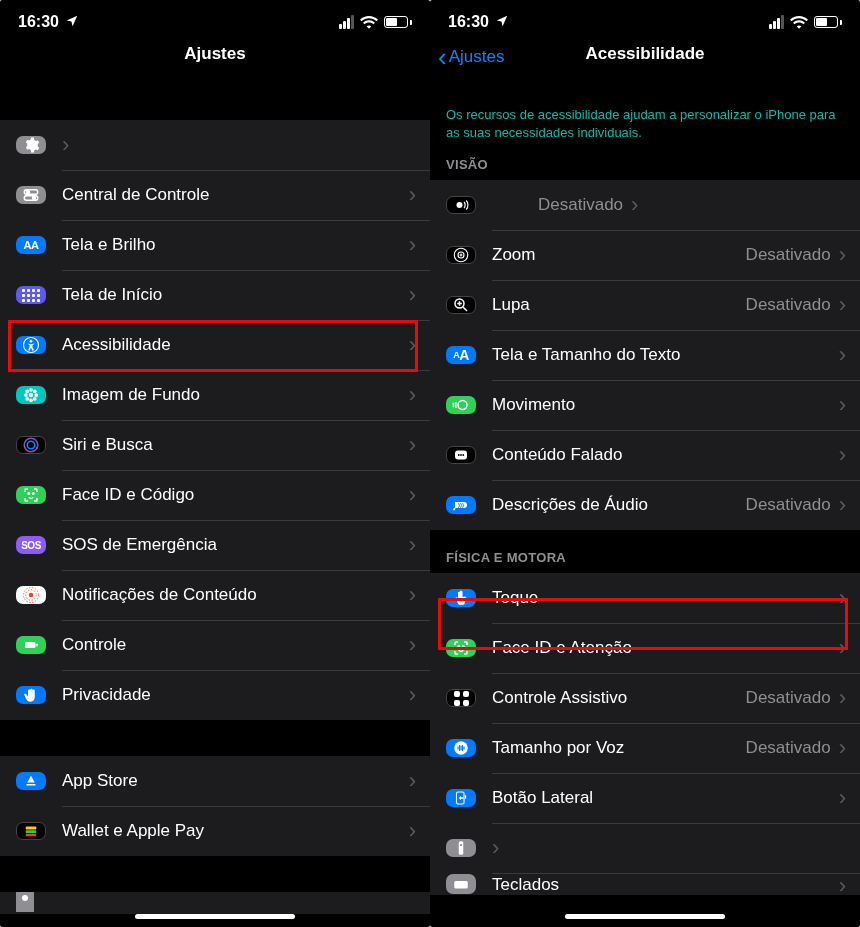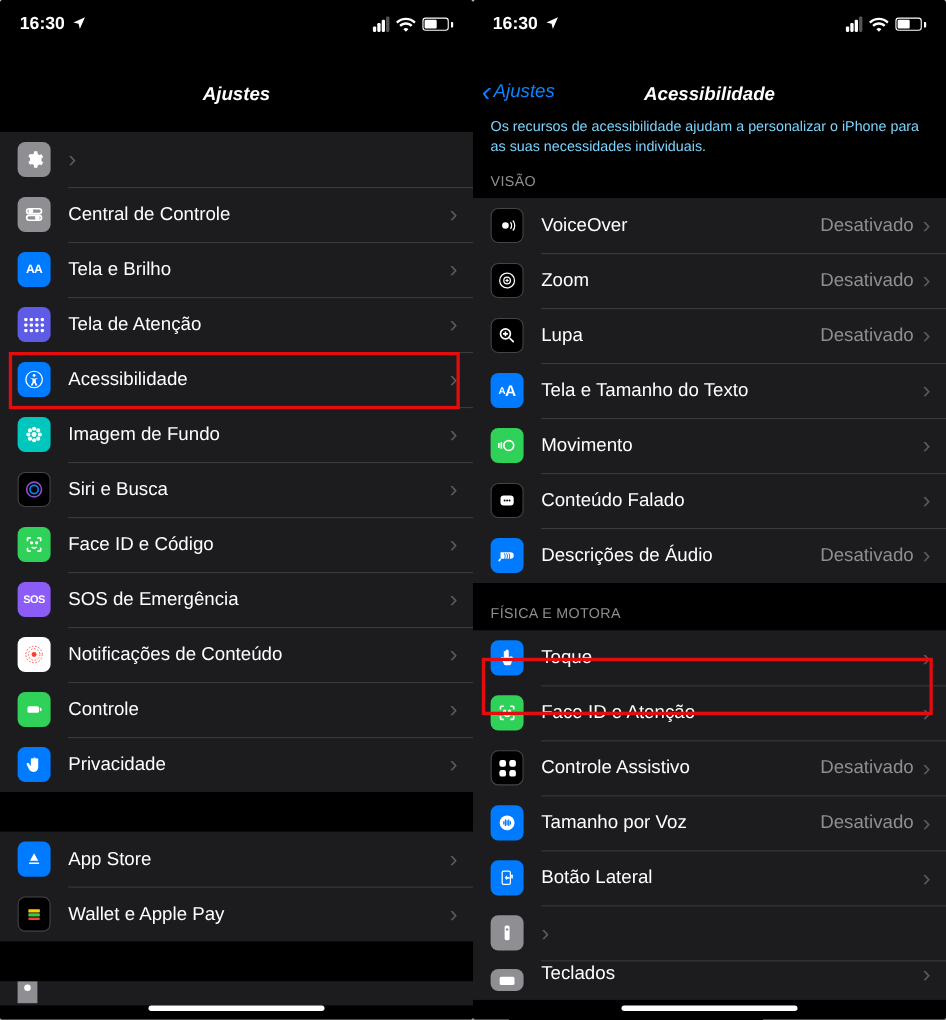--- a/index.html
+++ b/index.html
@@ -37,70 +37,70 @@
 .wifi-icon svg { display: block; }
 .battery { display: flex; align-items: center; gap: 2px; }
 .battery-body { width: 24px; height: 12px; border: 1.5px solid #fff; border-radius: 3px; position: relative; }
 .battery-fill { position: absolute; left: 1px; top: 1px; bottom: 1px; width: 50%; background: #fff; border-radius: 1px; }
 .battery-tip { width: 2px; height: 5px; background: #fff; border-radius: 0 1px 1px 0; }
 .location-icon { font-size: 14px; }
 
 .nav-bar {
   height: 52px;
   display: flex;
-  align-items: flex-end;
+  align-items: flex-start;
   justify-content: center;
   position: relative;
   padding: 0 10px;
-  font-style: italic;
 }
 .nav-title {
   font-size: 17px;
   font-weight: 600;
 }
 .nav-back {
   position: absolute;
   left: 8px;
   display: flex;
   align-items: center;
   color: #0a84ff;
   font-size: 17px;
   font-weight: 400;
 }
 .nav-back .chev { font-size: 26px; font-weight: 500; line-height: 1; margin-right: 2px; }
 
 .content { position: relative; }
 .intro {
-  color: #7dd3fc;
+  color: #14b8a6;
   font-size: 13px;
   padding: 10px 16px 4px 16px;
   line-height: 1.35;
 }
 .section-header {
   color: #8e8e93;
   font-size: 13px;
   padding: 20px 16px 8px 16px;
   text-transform: uppercase;
   letter-spacing: 0.3px;
+  font-weight: bold;
 }
 .section-header.tight { padding-top: 12px; }
 
 .group {
   background: #1c1c1e;
 }
 .row {
   display: flex;
   align-items: center;
   height: 50px;
   padding-left: 16px;
   position: relative;
 }
 .row .icon {
   width: 30px;
-  height: 32px;
+  height: 18px;
   border-radius: 7px;
   margin-right: 16px;
   display: flex;
   align-items: center;
   justify-content: center;
   font-size: 16px;
   color: #fff;
   flex-shrink: 0;
 }
 .row .label {
@@ -258,21 +258,21 @@
               <span></span>
               <span></span>
               <span></span>
               <span></span>
               <span></span>
               <span></span>
               <span></span>
               <span></span>
             </div>
           </div>
-        <div class="label">Tela de Atenção</div>
+        <div class="label">Tela de Início</div>
         <div class="chev-right">›</div>
       </div>
       <div class="row" id="hl-left">
         <div class="icon ic-blue">
             <svg viewBox="0 0 24 24" fill="#fff">
               <circle cx="12" cy="12" r="10" fill="none" stroke="#fff" stroke-width="1.5"></circle>
               <circle cx="12" cy="7" r="1.8"></circle>
               <path d="M7 10l5 1 5-1-3 2v3l2 4-2 .5-2-4-2 4-2-.5 2-4v-3l-3-2z"></path>
             </svg>
           </div>
@@ -434,21 +434,20 @@
     <div class="intro">Os recursos de acessibilidade ajudam a personalizar o iPhone para as suas necessidades individuais.</div>
     <div class="section-header tight">VISÃO</div>
     <div class="group">
       <div class="row">
         <div class="icon ic-black">
             <svg viewBox="0 0 24 24" fill="#fff">
               <circle cx="10" cy="12" r="4"></circle>
               <path d="M16 8c2 2 2 6 0 8M19 6c3 3 3 9 0 12" fill="none" stroke="#fff" stroke-width="1.5"></path>
             </svg>
           </div>
-        <div class="label">VoiceOver</div>
         <div class="value">Desativado</div>
         <div class="chev-right">›</div>
       </div>
       <div class="row">
         <div class="icon ic-black">
             <svg viewBox="0 0 24 24" fill="none" stroke="#fff" stroke-width="1.5">
               <circle cx="12" cy="12" r="9"></circle>
               <circle cx="12" cy="12" r="4"></circle>
               <path d="M12 10v4M10 12h4"></path>
             </svg>
@@ -572,21 +571,21 @@
       </div>
       <div class="row">
         <div class="icon ic-gray">
             <svg viewBox="0 0 24 24" fill="#fff">
               <rect x="9" y="3" width="6" height="18" rx="2"></rect>
               <circle cx="12" cy="8" r="1.5" fill="#8e8e93"></circle>
             </svg>
           </div>
         <div class="chev-right">›</div>
       </div>
-      <div class="row last" style="height:36px;overflow:hidden">
+      <div class="row last" style="height:22px;overflow:hidden">
         <div class="icon ic-gray" style="height:20px">
             <svg viewBox="0 0 24 24" fill="#fff">
               <rect x="3" y="8" width="18" height="10" rx="2"></rect>
             </svg>
           </div>
         <div class="label" style="align-self:flex-start;margin-top:2px">Teclados</div>
         <div class="chev-right" style="align-self:flex-start">›</div>
       </div>
     </div>
   </div>

